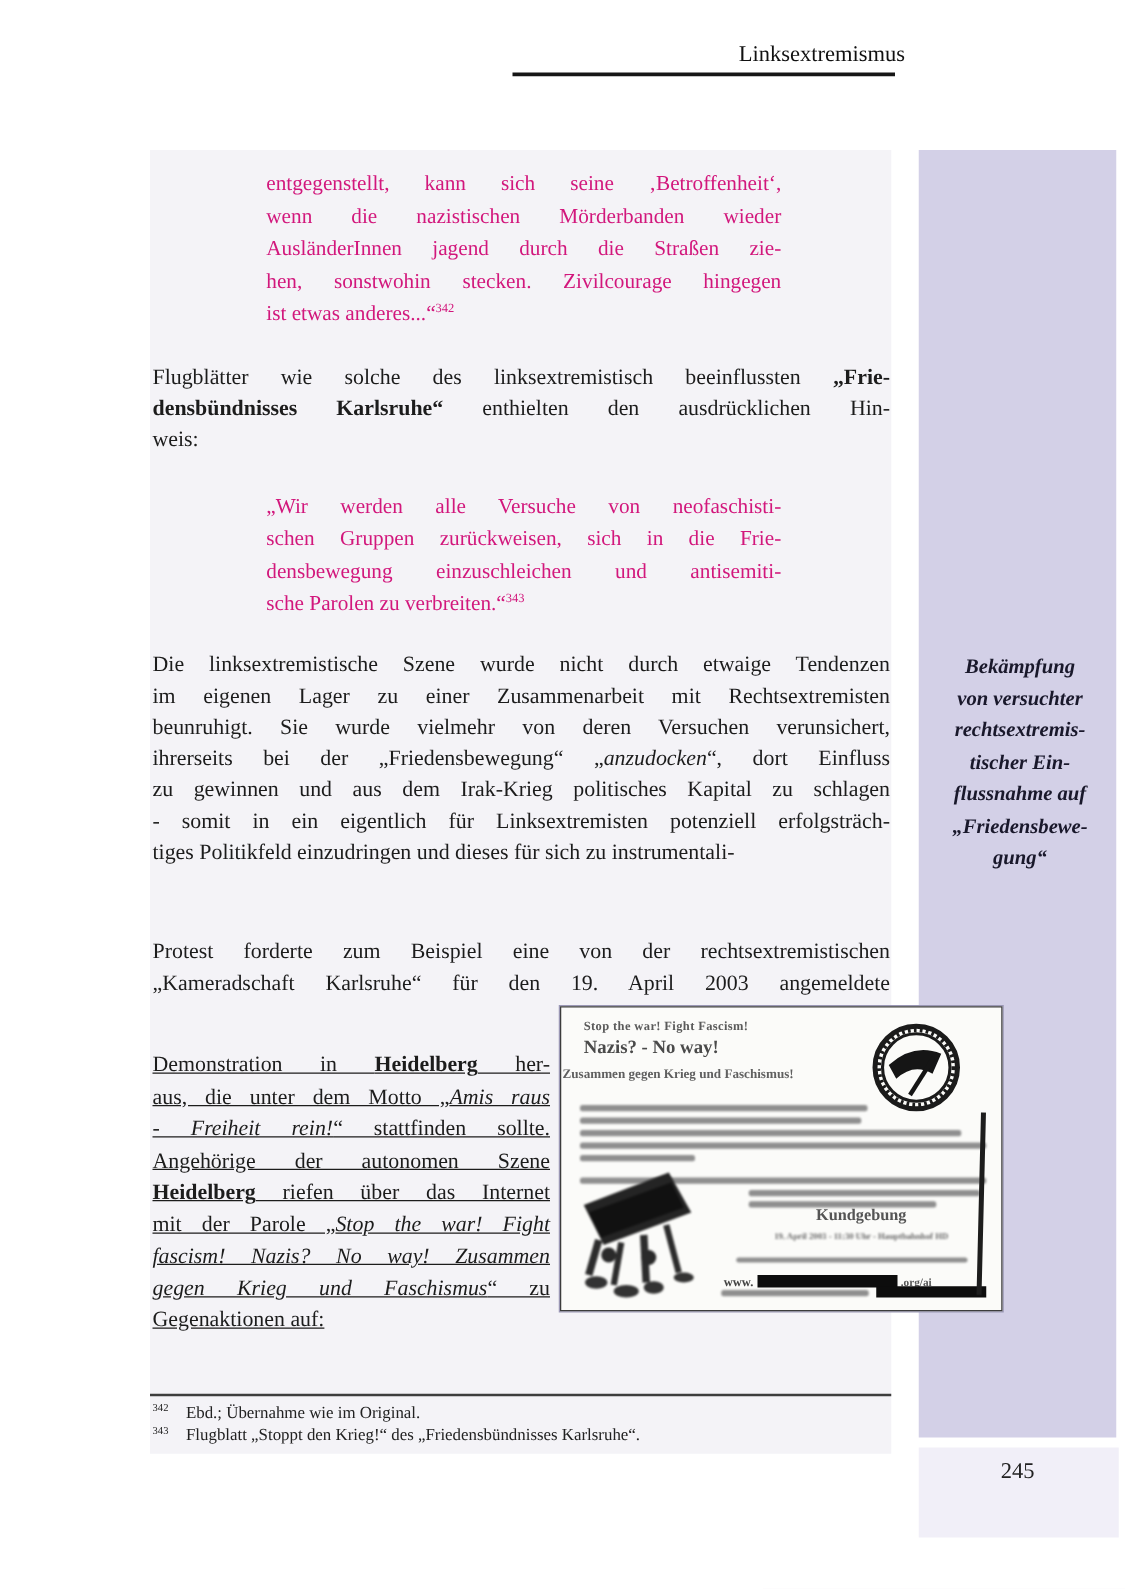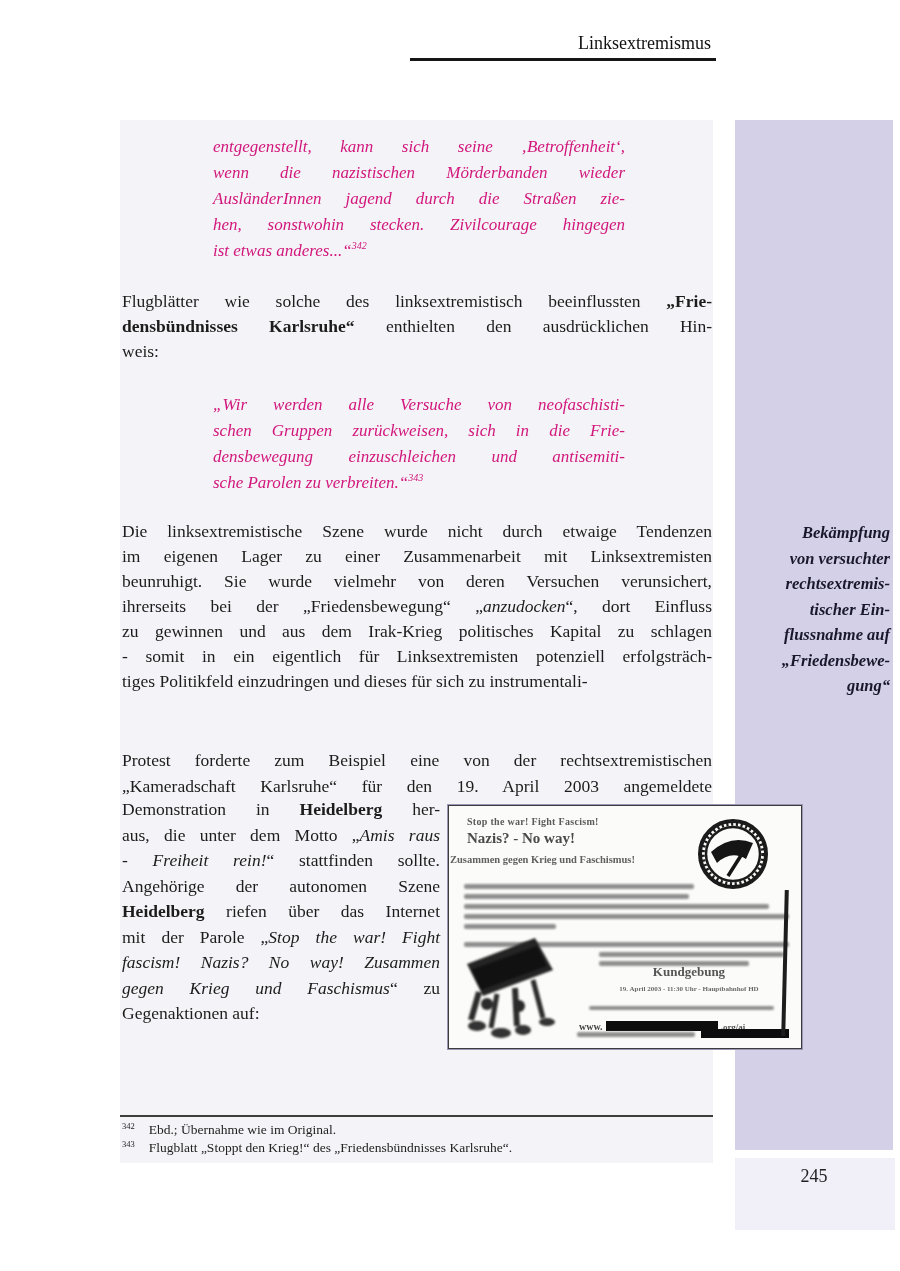--- a/index.html
+++ b/index.html
@@ -10,45 +10,45 @@
     --ink:#1c1c1c;
   }
   html,body{margin:0;padding:0;}
   body{
     width:900px;height:1271px;background:#ffffff;
     font-family:"Liberation Serif","DejaVu Serif",serif;
     position:relative;overflow:hidden;color:var(--ink);
   }
   .abs{position:absolute;}
   
-  .hdr-title{top:33px;right:189px;font-size:18px;color:#111;}
+  .hdr-title{top:33px;right:176px;font-size:18px;color:#111;}
   .hdr-rule{top:58px;left:410px;width:306px;height:3px;background:#161616;}
   
   .content-bg{left:120px;top:120px;width:593px;height:1043px;background:var(--contentbg);}
   .sidebar-bg{left:735px;top:120px;width:158px;height:1030px;background:var(--sidebar);}
   .pagenum-block{left:735px;top:1158px;width:160px;height:72px;background:var(--pagenumbg);}
   .pagenum{width:158px;text-align:center;top:8px;left:0;font-size:18px;color:#222;position:absolute;}
   
   .ln{display:block;}
   .just .ln{text-align:justify;text-align-last:justify;}
   .just .ln:last-child{text-align-last:left;}
   .alljust .ln{text-align:justify;text-align-last:justify;}
-  .quote{color:var(--pink);font-style:italic;font-size:17px;line-height:26px;}
+  .quote{color:var(--pink);font-size:17px;line-height:26px;}
   .bodytx{color:var(--ink);font-size:17.5px;line-height:25px;}
   .q1{left:213px;top:134px;width:412px;}
   .p1{left:122px;top:289px;width:590px;}
   .q2{left:213px;top:392px;width:412px;}
   .p2{left:122px;top:519px;width:590px;}
   .p3w{left:122px;top:747px;width:590px;line-height:26px;}
-  .p3n{left:122px;top:797px;width:318px;line-height:25.5px;}
+  .p3n{left:122px;top:839px;width:318px;line-height:25.5px;text-decoration:underline;}
   sup{font-size:10px;line-height:0;vertical-align:super;}
   
   .margin-note{left:742px;top:520px;width:148px;font-weight:bold;font-style:italic;
     font-size:16.5px;line-height:25.5px;color:#19182b;}
-  .margin-note .ln{text-align:right;}
+  .margin-note .ln{text-align:center;}
   
   .flyer{left:448px;top:805px;width:352px;height:242px;background:#fbfbf9;
     border:1px solid #3c3c3c;box-shadow:0 0 0 1px #9a97b5;}
   .flyer *{position:absolute;}
   .fl1{left:18px;top:10px;font-size:10px;font-weight:bold;color:#5a5a5a;letter-spacing:.3px;}
   .fl2{left:18px;top:24px;font-size:15px;font-weight:bold;color:#4a4a4a;}
   .fl3{left:1px;top:48px;font-size:10.5px;font-weight:bold;color:#606060;}
   .logo{left:246px;top:10px;width:76px;height:76px;filter:blur(0.4px);}
   .bbar{background:#8f8f8f;height:5px;filter:blur(1px);border-radius:2px;}
   .figart{left:8px;top:128px;width:112px;height:108px;filter:blur(0.8px);}
@@ -100,21 +100,21 @@
 
   <div class="abs quote just q2">
       <div class="ln"><span>„Wir werden alle Versuche von neofaschisti-</span></div>
       <div class="ln"><span>schen Gruppen zurückweisen, sich in die Frie-</span></div>
       <div class="ln"><span>densbewegung einzuschleichen und antisemiti-</span></div>
       <div class="ln"><span>sche Parolen zu verbreiten.“</span><sup>343</sup></div>
     </div>
 
   <div class="abs bodytx just p2">
       <div class="ln"><span>Die linksextremistische Szene wurde nicht durch etwaige Tendenzen</span></div>
-      <div class="ln"><span>im eigenen Lager zu einer Zusammenarbeit mit Linksextremisten</span></div>
+      <div class="ln"><span>im eigenen Lager zu einer Zusammenarbeit mit Rechtsextremisten</span></div>
       <div class="ln"><span>beunruhigt. Sie wurde vielmehr von deren Versuchen verunsichert,</span></div>
       <div class="ln"><span>ihrerseits bei der „Friedensbewegung“ „</span><span style="font-style: italic;">anzudocken</span><span>“, dort Einfluss</span></div>
       <div class="ln"><span>zu gewinnen und aus dem Irak-Krieg politisches Kapital zu schlagen</span></div>
       <div class="ln"><span>- somit in ein eigentlich für Linksextremisten potenziell erfolgsträch-</span></div>
       <div class="ln"><span>tiges Politikfeld einzudringen und dieses für sich zu instrumentali-</span></div>
     </div>
 
   <div class="abs margin-note">
       <div class="ln"><span>Bekämpfung</span></div>
       <div class="ln"><span>von versuchter</span></div>

